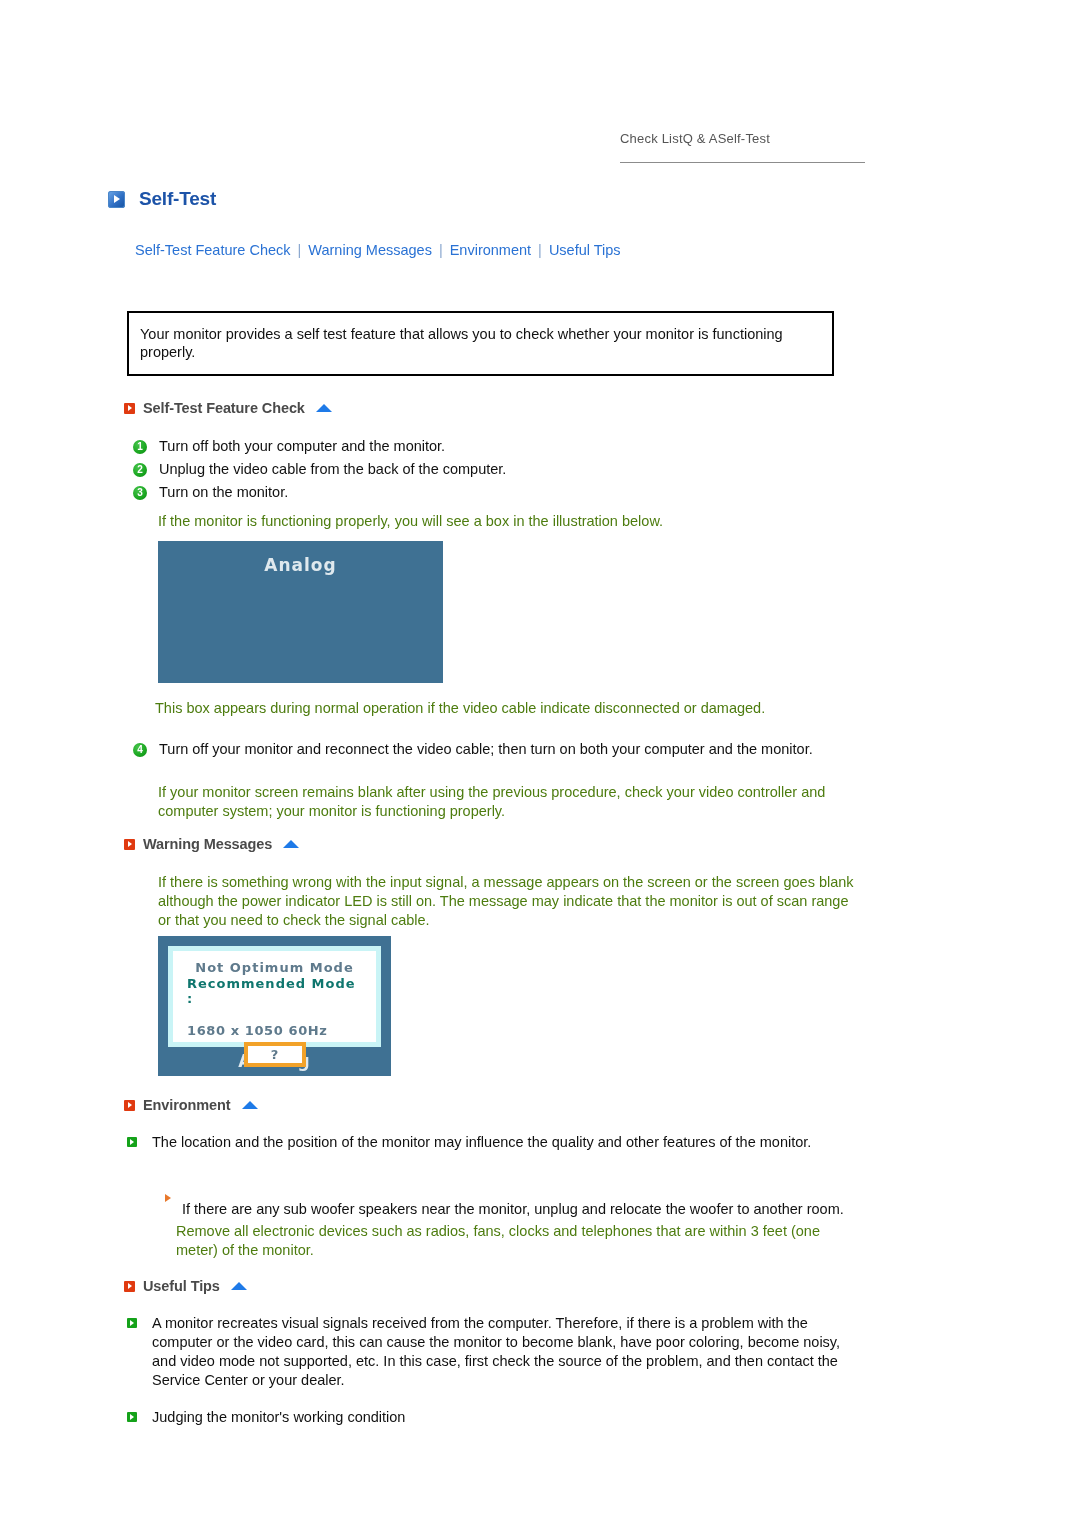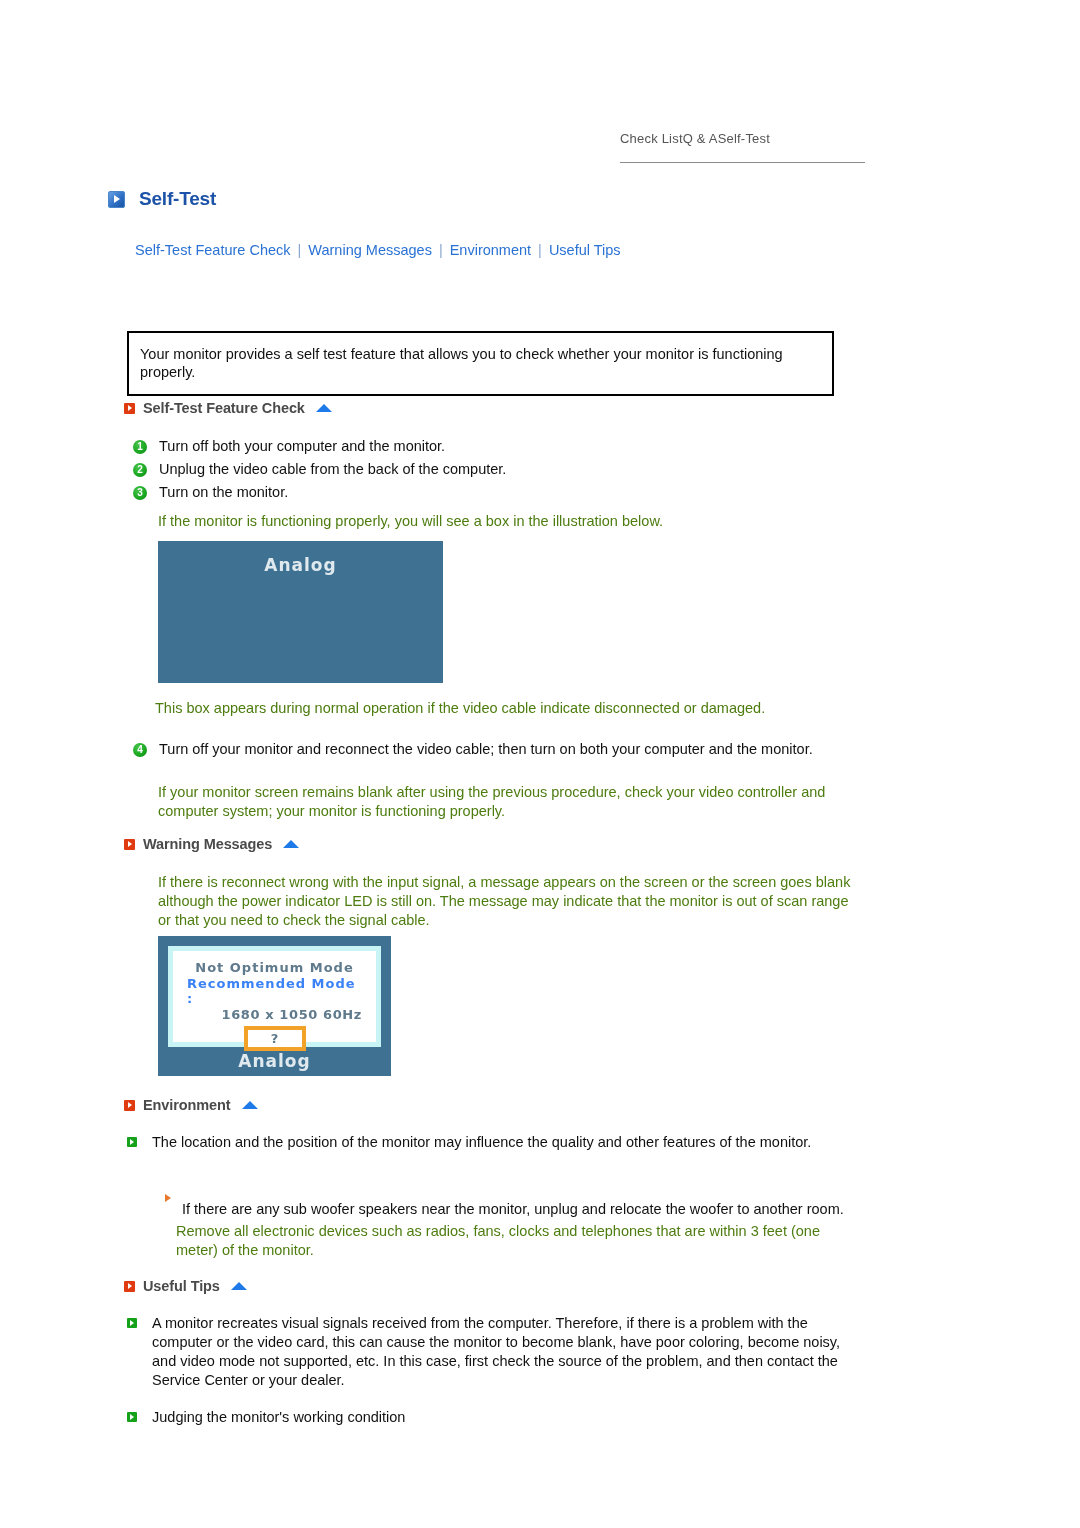--- a/index.html
+++ b/index.html
@@ -90,21 +90,20 @@
   
   .intro-box {
     position: absolute;
     left: 127px;
     top: 311px;
     width: 707px;
     min-height: 45px;
     border: 2px solid #000000;
     padding: 12px 14px 13px 11px;
     box-sizing: border-box;
-    margin-top: 20px;
   }
   .intro-box p {
     margin: 0;
     font-size: 14.5px;
     line-height: 18px;
     color: #111111;
   }
 
   
   .sec-head {
@@ -245,32 +244,31 @@
     font-size: 13px;
     font-weight: bold;
     color: #5f7a8c;
     letter-spacing: 1px;
     font-family: "DejaVu Sans", sans-serif;
   }
   .mode-l2 {
     text-align: left;
     font-size: 13px;
     font-weight: bold;
-    color: #3b82f6;
+    color: #0f766e;
     letter-spacing: 1px;
     margin-top: 1px;
     font-family: "DejaVu Sans", sans-serif;
   }
   .mode-l3 {
-    text-align: right;
     font-size: 13px;
     font-weight: bold;
     color: #5f7a8c;
     letter-spacing: 0.6px;
-    margin-top: 1px;
+    margin-top: 17px;
     font-family: "DejaVu Sans", sans-serif;
   }
   .qbox {
     margin: 4px auto 0 auto;
     width: 62px;
     height: 25px;
     border: 4px solid #f2a229;
     background: #ffffff;
     box-sizing: border-box;
     text-align: center;
@@ -383,21 +381,21 @@
 </div>
 
 <div class="plain-para" style="left:158px; top:783px; width:700px;">If your monitor screen remains blank after using the previous procedure, check your video controller and computer system; your monitor is functioning properly.</div>
 
 <div class="sec-head" style="left:124px; top:836px;">
   <span class="sec-icon"></span>
   <span class="sec-label">Warning Messages</span>
   <span class="uptri"></span>
 </div>
 
-<div class="plain-para" style="left:158px; top:873px; width:700px;">If there is reconnect wrong with the input signal, a message appears on the screen or the screen goes blank although the power indicator LED is still on. The message may indicate that the monitor is out of scan range or that you need to check the signal cable.</div>
+<div class="plain-para" style="left:158px; top:873px; width:700px;">If there is something wrong with the input signal, a message appears on the screen or the screen goes blank although the power indicator LED is still on. The message may indicate that the monitor is out of scan range or that you need to check the signal cable.</div>
 
 <div class="osd" id="osd-mode">
   <div class="osd-inner">
     <div class="mode-l1">Not Optimum Mode</div>
     <div class="mode-l2">Recommended Mode :</div>
     <div class="mode-l3">1680 x 1050   60Hz</div>
     <div class="qbox">?</div>
   </div>
   <div class="osd-caption">Analog</div>
 </div>

